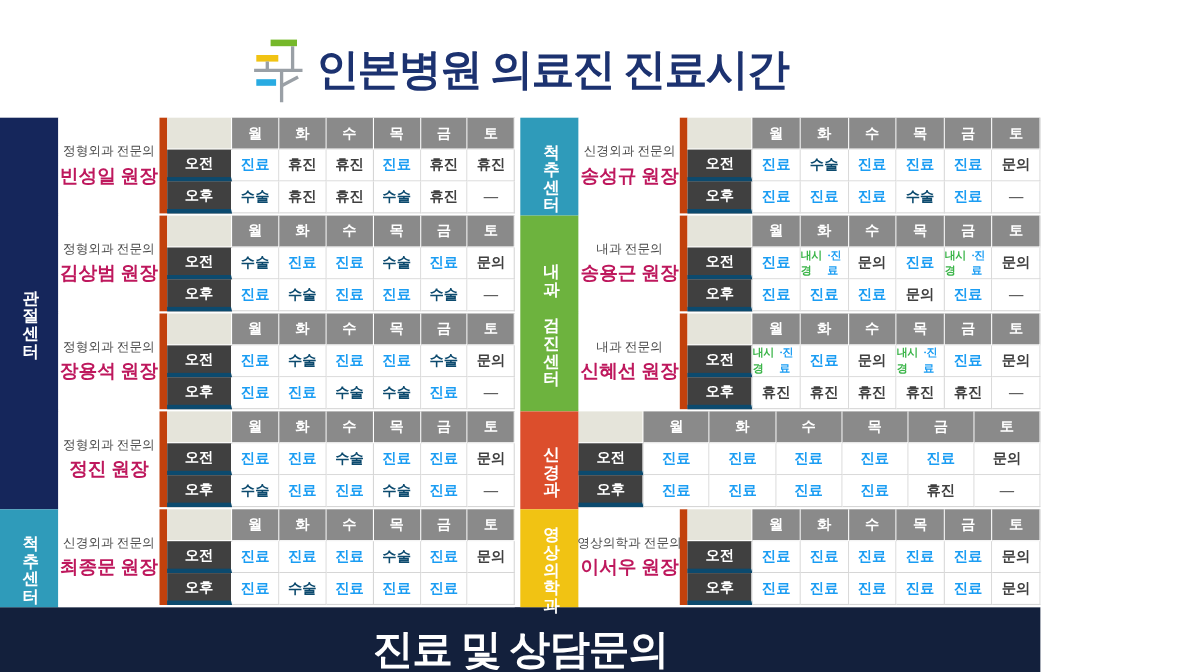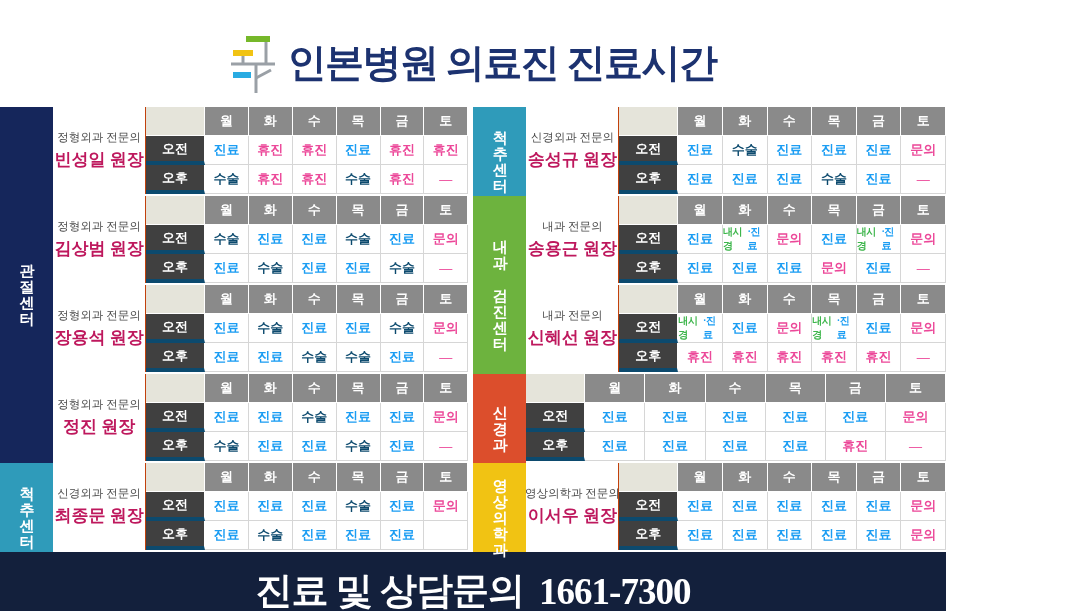--- a/index.html
+++ b/index.html
@@ -21,36 +21,36 @@
   .cat[data-span="2"]{height:178px;}
   .cat[data-span="4"]{height:356px;}
   .cat[data-color="navy"]{background:#15265b;}
   .cat[data-color="teal"]{background:#2f9bba;}
   .cat[data-color="green"]{background:#6db33e;}
   .cat[data-color="red"]{background:#dc4e2c;}
   .cat[data-color="yellow"]{background:#f1c313;}
 
   .blocks{flex:1;display:flex;flex-direction:column;}
   .block{height:89px;display:flex;border-bottom:2px solid #fff;box-sizing:border-box;}
-  .doctor-cell{width:92px;background:#fff;border-right:1px solid #c2410c;display:flex;flex-direction:column;
+  .doctor-cell{width:92px;background:#fff;border-right:7px solid #c2410c;display:flex;flex-direction:column;
                justify-content:center;align-items:center;text-align:center;}
   .specialty{font-size:11.5px;color:#4a4a4a;margin-bottom:3px;white-space:nowrap;}
   .doctor-name{font-size:17px;font-weight:800;color:#be185d;white-space:nowrap;}
 
   .grid{flex:1;display:grid;grid-template-columns:59px repeat(6,1fr);grid-template-rows:29px 29px 29px;}
   .cell{box-sizing:border-box;display:flex;align-items:center;justify-content:center;}
   .corner{background:#e5e4da;border-right:1px solid #fff;border-bottom:1px solid #fff;}
   .dayh{background:#8a8a8a;color:#fff;font-weight:700;font-size:13px;border-right:1px solid #fff;border-bottom:1px solid #fff;}
   .rowlab{background:#404040;color:#fff;font-weight:700;font-size:13px;border-right:1px solid #fff;border-bottom:4px solid #0c4a6e;}
   .val{background:#fff;border-right:1px solid #d6d6d6;border-bottom:1px solid #d6d6d6;font-weight:700;font-size:13px;}
   .v{color:#9b9b9b;}
   .v[data-type="blue"]{color:#1b9df3;}
   .v[data-type="red"]{color:#0c4a6e;}
   .v[data-type="green"]{color:#3cb54a;}
-  .v[data-type="gray"]{color:#ec4899;}
+  .v[data-type="gray"]{color:#404040;}
   .val:has(.v[data-type="green"]){font-size:10px;letter-spacing:-0.4px;}
 
   
   .ftr{height:78px;background:#13203c;color:#fff;display:flex;align-items:center;justify-content:center;gap:15px;
        font-size:37px;font-weight:800;letter-spacing:-1px;}
 </style>
 </head>
 <body>
 
 <div class="page">
@@ -775,16 +775,15 @@
                 <span class="v"></span>
               </div>
     </div>
   </div>
 </div>
     </section>
   </main>
 
   <footer class="ftr">
     <span>진료 및 상담문의</span>
-    <span>1661-7300</span>
   </footer>
 
 </div>
 
 </body></html>

